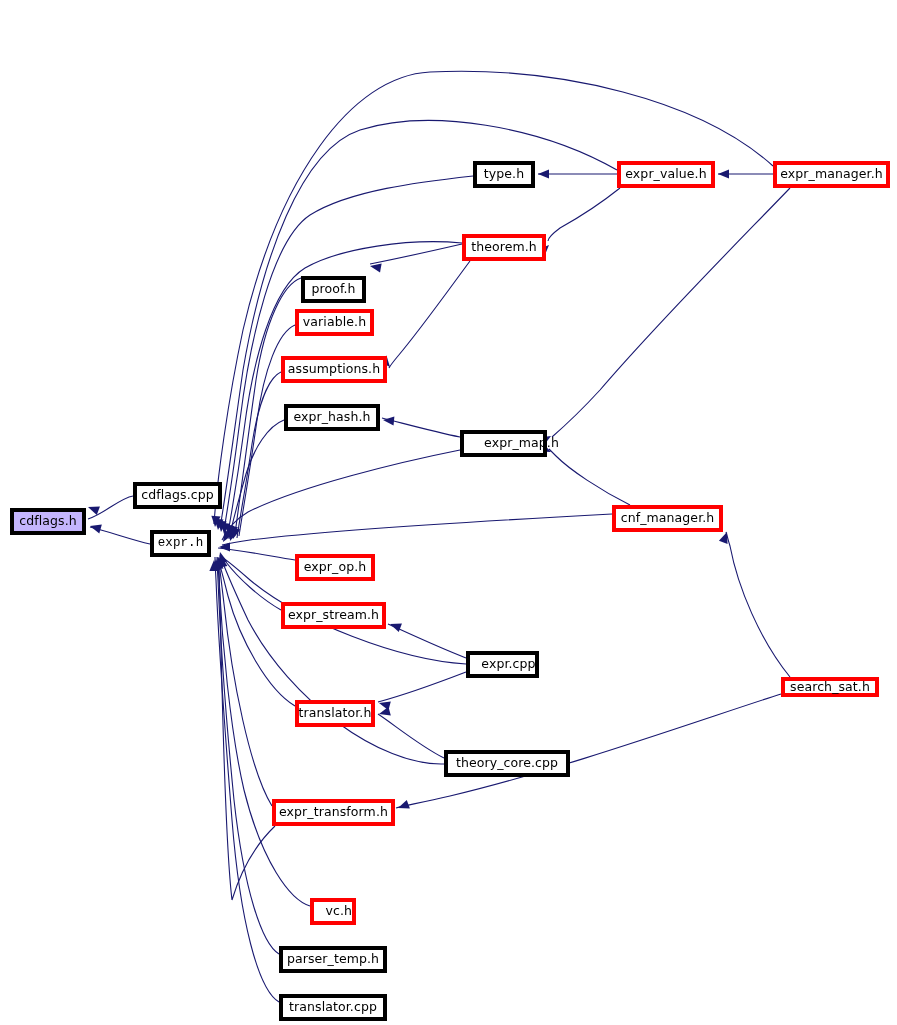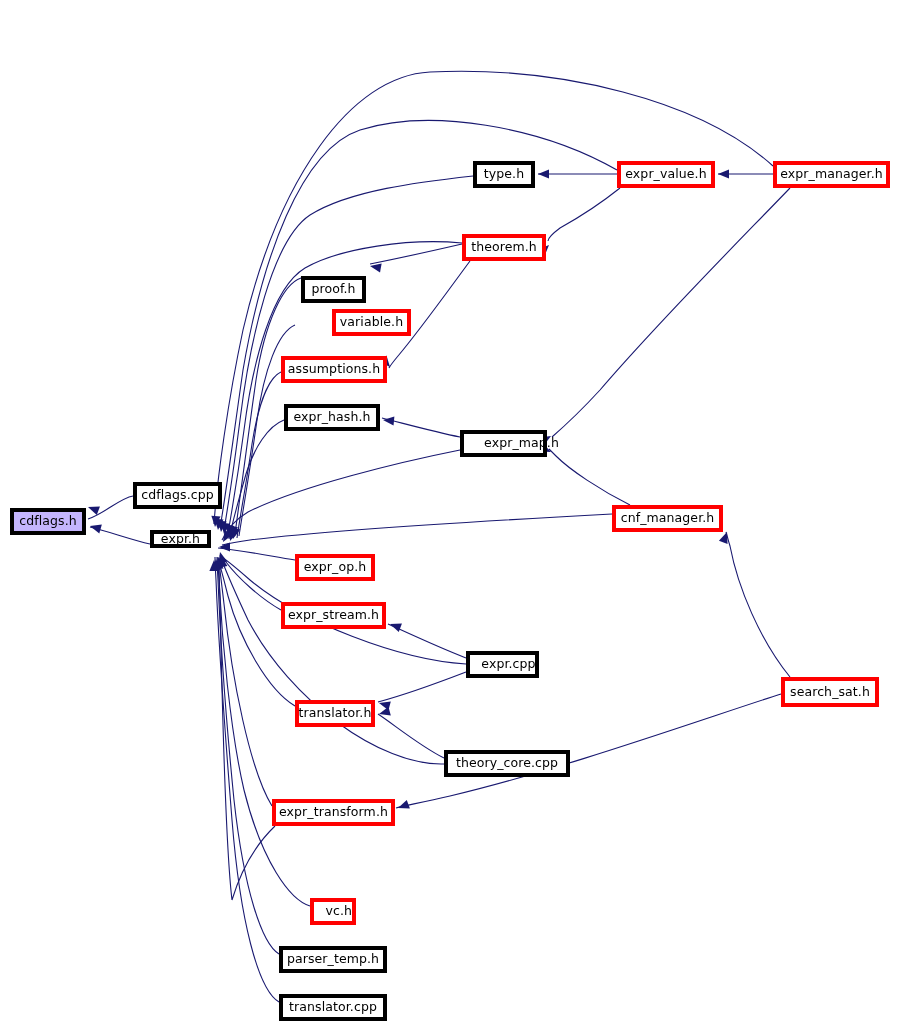--- a/index.html
+++ b/index.html
@@ -128,39 +128,39 @@
       </g>
   </svg>
 
   <div id="nodes-layer">
       <div class="node black current" style="left: 10px; top: 508px; width: 76px; height: 27px;">
         <span class="node-label">cdflags.h</span>
       </div>
       <div class="node black" style="left: 133px; top: 482px; width: 89px; height: 27px;">
         <span class="node-label">cdflags.cpp</span>
       </div>
-      <div class="node black" style="left: 150px; top: 530px; width: 61px; height: 18px;">
+      <div class="node black" style="left: 150px; top: 530px; width: 61px; height: 27px; font-family: Liberation Mono, monospace;">
         <span class="node-label">expr.h</span>
       </div>
       <div class="node black" style="left: 473px; top: 161px; width: 62px; height: 27px;">
         <span class="node-label">type.h</span>
       </div>
       <div class="node red" style="left: 617px; top: 161px; width: 98px; height: 27px;">
         <span class="node-label">expr_value.h</span>
       </div>
       <div class="node red" style="left: 773px; top: 161px; width: 117px; height: 27px;">
         <span class="node-label">expr_manager.h</span>
       </div>
       <div class="node red" style="left: 462px; top: 234px; width: 84px; height: 27px;">
         <span class="node-label">theorem.h</span>
       </div>
       <div class="node black" style="left: 301px; top: 276px; width: 65px; height: 27px;">
         <span class="node-label">proof.h</span>
       </div>
-      <div class="node red" style="left: 295px; top: 309px; width: 79px; height: 27px; margin-left: 37px;">
+      <div class="node red" style="left: 295px; top: 309px; width: 79px; height: 27px;">
         <span class="node-label">variable.h</span>
       </div>
       <div class="node red" style="left: 281px; top: 356px; width: 106px; height: 27px;">
         <span class="node-label">assumptions.h</span>
       </div>
       <div class="node black" style="left: 284px; top: 404px; width: 96px; height: 27px;">
         <span class="node-label">expr_hash.h</span>
       </div>
       <div class="node black" style="left: 460px; top: 430px; width: 87px; height: 27px; padding-left: 36px;">
         <span class="node-label">expr_map.h</span>
@@ -170,21 +170,21 @@
       </div>
       <div class="node red" style="left: 295px; top: 554px; width: 80px; height: 27px;">
         <span class="node-label">expr_op.h</span>
       </div>
       <div class="node red" style="left: 281px; top: 602px; width: 105px; height: 27px;">
         <span class="node-label">expr_stream.h</span>
       </div>
       <div class="node black" style="left: 466px; top: 651px; width: 73px; height: 27px; padding-left: 12px;">
         <span class="node-label">expr.cpp</span>
       </div>
-      <div class="node red" style="left: 781px; top: 677px; width: 98px; height: 30px;">
+      <div class="node red" style="left: 781px; top: 677px; width: 98px; height: 20px;">
         <span class="node-label">search_sat.h</span>
       </div>
       <div class="node red" style="left: 295px; top: 700px; width: 80px; height: 27px;">
         <span class="node-label">translator.h</span>
       </div>
       <div class="node black" style="left: 444px; top: 750px; width: 126px; height: 27px;">
         <span class="node-label">theory_core.cpp</span>
       </div>
       <div class="node red" style="left: 272px; top: 799px; width: 123px; height: 27px;">
         <span class="node-label">expr_transform.h</span>

